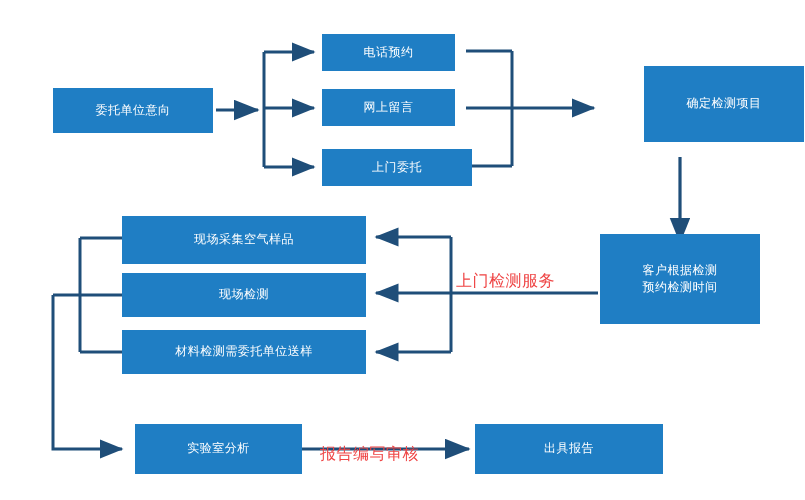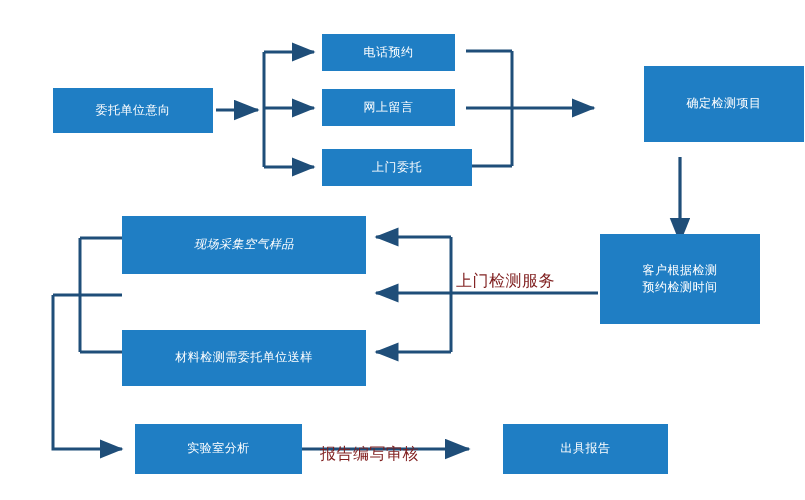--- a/index.html
+++ b/index.html
@@ -28,21 +28,21 @@
     text-align: center;
     font-size: 12px;
     line-height: 1.45;
     letter-spacing: 0.5px;
     box-sizing: border-box;
     font-family: "Liberation Sans", "DejaVu Sans", sans-serif;
   }
   .node .line2 { display: block; }
   .edge-label {
     position: absolute;
-    color: #7f1d1d;
+    color: #ef4444;
     font-size: 16px;
     white-space: nowrap;
     letter-spacing: 0.5px;
     font-family: "Liberation Sans", "DejaVu Sans", sans-serif;
   }
   svg.wires {
     position: absolute;
     left: 0;
     top: 0;
     width: 805px;
@@ -126,34 +126,37 @@
 
   <div class="node" style="left:600px; top:66px; width:160px; height:76px;margin-left:44px;">
     <span>确定检测项目</span>
   </div>
 
   <div class="node" style="left:600px; top:234px; width:160px; height:90px;">
     <span>客户根据检测</span>
     <span class="line2">预约检测时间</span>
   </div>
 
-  <div class="node" style="left:122px; top:216px; width:244px; height:58px;font-style:italic;">
+  <div class="node" style="left:122px; top:216px; width:244px; height:48px;">
     <span>现场采集空气样品</span>
   </div>
 
+  <div class="node" style="left:122px; top:273px; width:244px; height:44px;">
+    <span>现场检测</span>
+  </div>
 
-  <div class="node" style="left:122px; top:330px; width:244px; height:56px;">
+  <div class="node" style="left:122px; top:330px; width:244px; height:44px;">
     <span>材料检测需委托单位送样</span>
   </div>
 
   <div class="node" style="left:128px; top:424px; width:167px; height:50px;margin-left:7px;">
     <span>实验室分析</span>
   </div>
 
-  <div class="node" style="left:503px; top:424px; width:165px; height:50px;">
+  <div class="node" style="left:475px; top:424px; width:188px; height:50px;">
     <span>出具报告</span>
   </div>
 
   <div class="edge-label" style="left:456px; top:271px;">上门检测服务</div>
 
   <div class="edge-label" style="left:320px; top:420px;margin-top:24px;">报告编写审核</div>
 
 </div>
 
 </body></html>

